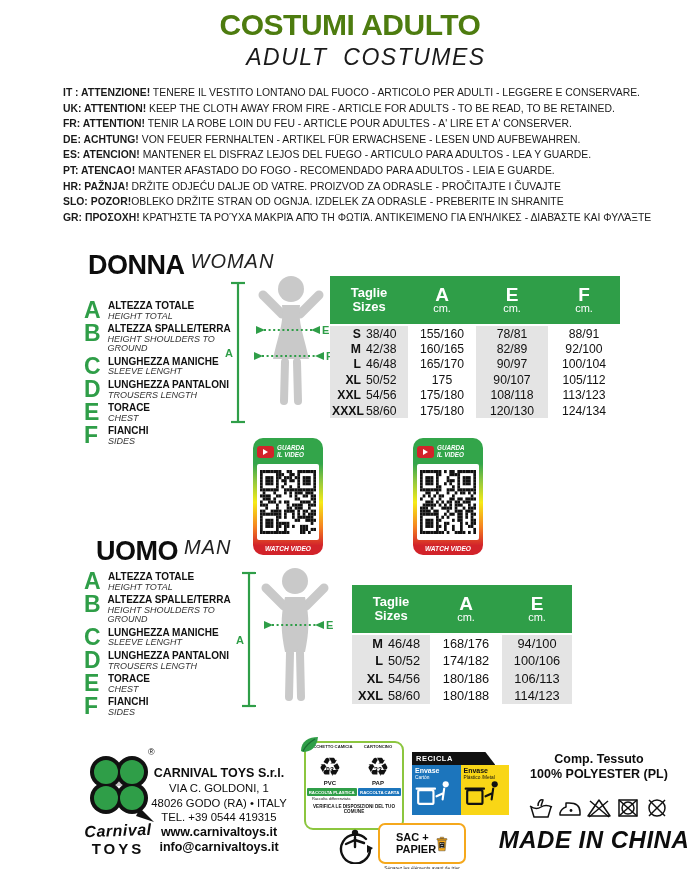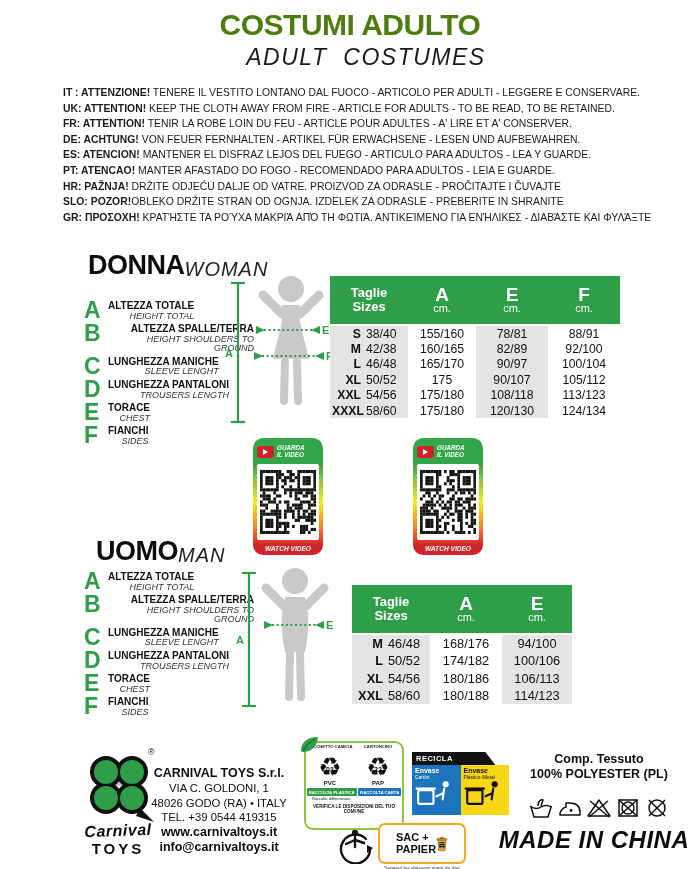--- a/index.html
+++ b/index.html
@@ -15,29 +15,29 @@
            font-size:30px; font-weight:800; letter-spacing:-0.5px; color:#4d7c0f; }
   .subtitle { position:absolute; top:44px; left:16px; width:100%; text-align:center;
               font-size:23px; font-style:italic; letter-spacing:1.5px; word-spacing:8px; color:#1a1a1a; }
 
   
   .warnings { position:absolute; left:63px; top:85px; width:600px; }
   .warn-line { font-size:10.4px; line-height:15.6px; white-space:nowrap; color:#1a1a1a; }
   .warn-prefix { font-weight:bold; }
 
   
-  .sec-head { position:absolute; display:flex; align-items:flex-end; gap:0; }
+  .sec-head { position:absolute; display:flex; align-items:flex-start; gap:6px; }
   .sec-it { font-size:27px; font-weight:800; color:#0d0d0d; letter-spacing:-0.5px; }
   .sec-en { font-size:20px; font-style:italic; color:#222; letter-spacing:1px; }
 
   
   .mlist { position:absolute; width:170px; }
   .m-item { display:flex; align-items:flex-start; margin-bottom:3.2px; min-height:19px; }
   .m-letter { width:24px; font-size:23px; font-weight:800; color:#2f9e48; line-height:19px; }
-  .m-text { padding-top:0;text-align:right; }
+  .m-text { padding-top:0; }
   .m-it { font-size:10px; font-weight:bold; color:#111; line-height:10.5px; }
   .m-en { font-size:9px; font-style:italic; color:#333; line-height:9.5px; }
 
   
   .fig { position:absolute; }
   .figtext { font-family:"Liberation Sans",sans-serif; font-size:11px; font-weight:bold; fill:#2f9e48; }
 
   
   .stable { position:absolute; }
   .thead { display:grid; height:48px; background:#2f9e48; color:#fff; align-items:center; }

